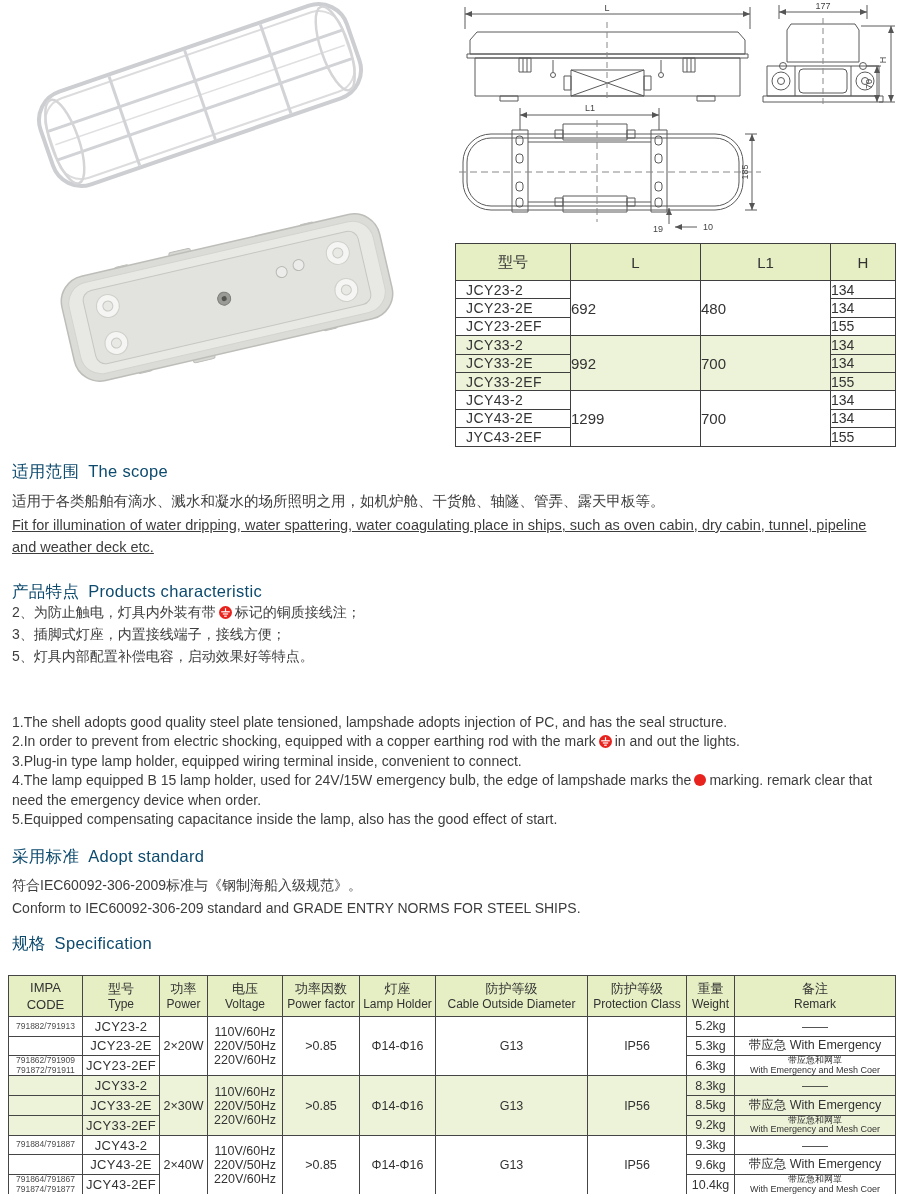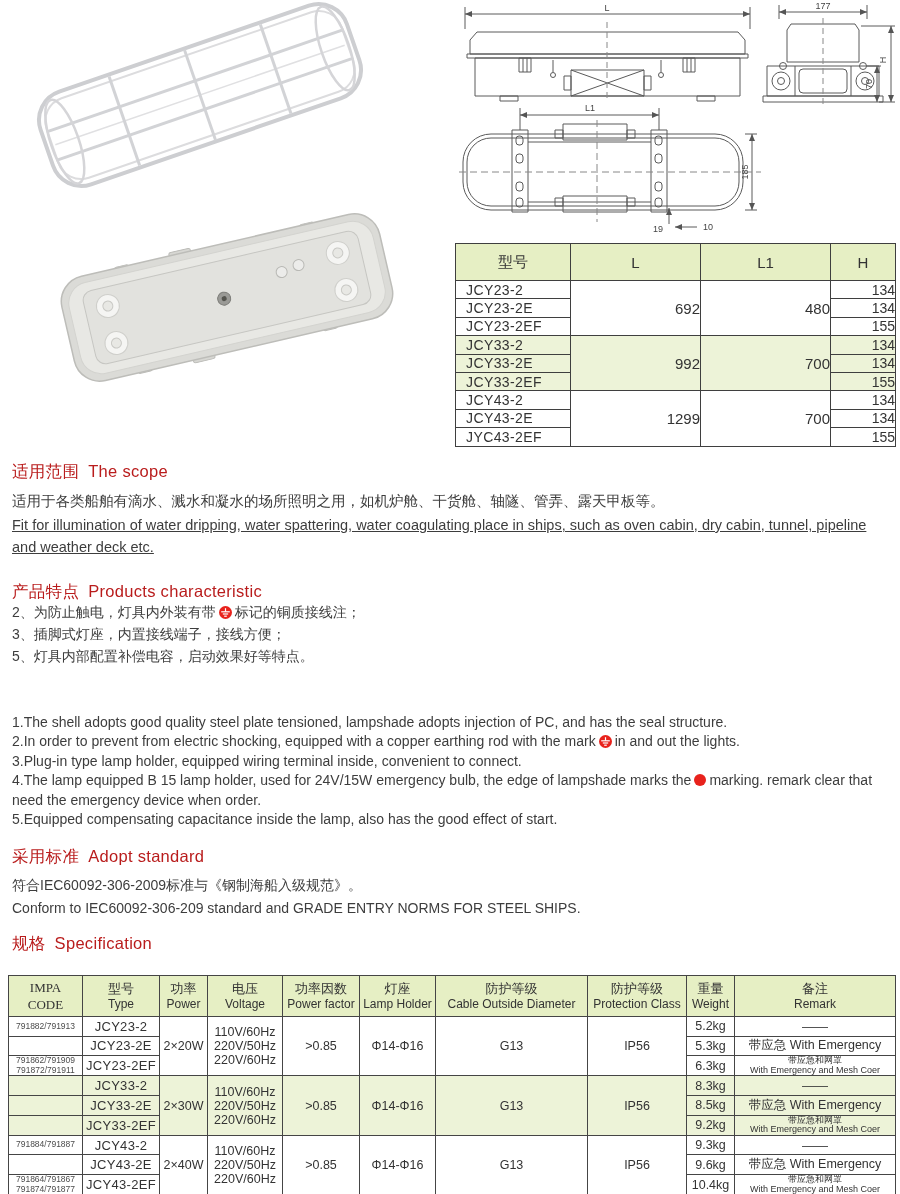--- a/index.html
+++ b/index.html
@@ -16,39 +16,39 @@
   #side-view{left:455px;top:2px;}
   #end-view{left:755px;top:0px;}
   #top-view{left:455px;top:100px;}
   .draw line,.draw rect,.draw path,.draw circle,.draw ellipse,.draw polygon{vector-effect:non-scaling-stroke;}
   .dimtext{font-size:9px;fill:#444;font-family:"Liberation Sans",sans-serif;}
   
   table{border-collapse:collapse;table-layout:fixed;}
   #dim-table{position:absolute;left:455px;top:243px;width:440px;}
   #dim-table th,#dim-table td{border:1px solid #3f3f3f;padding:0;}
   #dim-table thead th{height:36px;background:#e6efc4;font-weight:normal;font-size:15px;color:#333;}
-  #dim-table td{height:17.4px;text-align:right;font-size:14px;color:#333;}
+  #dim-table td{height:17.4px;text-align:left;font-size:14px;color:#333;}
   #dim-table td.model{text-align:left;padding-left:10px;letter-spacing:.4px;}
   #dim-table tr.tint td{background:#edf3d8;}
   #dim-table td.big{font-size:15px;}
   
-  .sec-title{position:absolute;left:12px;color:#b91c1c;font-size:16.5px;letter-spacing:.3px;}
+  .sec-title{position:absolute;left:12px;color:#0c4a6e;font-size:16.5px;letter-spacing:.3px;}
   .sec-title .zh{margin-right:9px;}
   .body-block{position:absolute;left:12px;width:880px;color:#3d3d3d;}
   .zh-line{font-size:14.5px;}
   .en-line{font-size:14.5px;line-height:22px;text-decoration:underline;}
   #char-zh p{margin:0;font-size:14px;line-height:22.2px;}
   #char-en p{margin:0;font-size:14px;line-height:19.4px;}
   .mark-earth{display:inline-block;width:13px;height:13px;background:#e8221c;border-radius:50%;vertical-align:-2px;margin:0 3px;}
   .mark-dot{display:inline-block;width:12px;height:12px;background:#e8221c;border-radius:50%;vertical-align:-1px;margin:0 3px;}
   
   #spec-table{position:absolute;left:8px;top:975px;width:887px;}
   #spec-table th,#spec-table td{border:1px solid #454545;padding:0;text-align:center;overflow:hidden;}
   #spec-table thead th{background:#e6efc4;font-weight:normal;height:40px;color:#333;}
-  #spec-table thead .h1{font-size:13px;line-height:17px;font-family:Liberation Serif, serif;}
+  #spec-table thead .h1{font-size:13px;line-height:17px;}
   #spec-table thead .h2{font-size:12px;line-height:15px;}
   #spec-table tbody tr{height:19.6px;}
   #spec-table tr.tint td{background:#edf3d8;}
   .impa div{font-size:8.5px;line-height:9.5px;color:#4c4c4c;}
   td.type-cell{text-align:left;padding-left:5px;font-size:13px;letter-spacing:.3px;color:#333;}
   td.num{font-size:12.5px;color:#333;}
   td.volt div{font-size:12.5px;line-height:14px;color:#333;}
   td.weight{font-size:12.5px;color:#333;}
   td.rm-dash{font-size:13px;}
   td.rm-one{font-size:12.5px;color:#333;}

